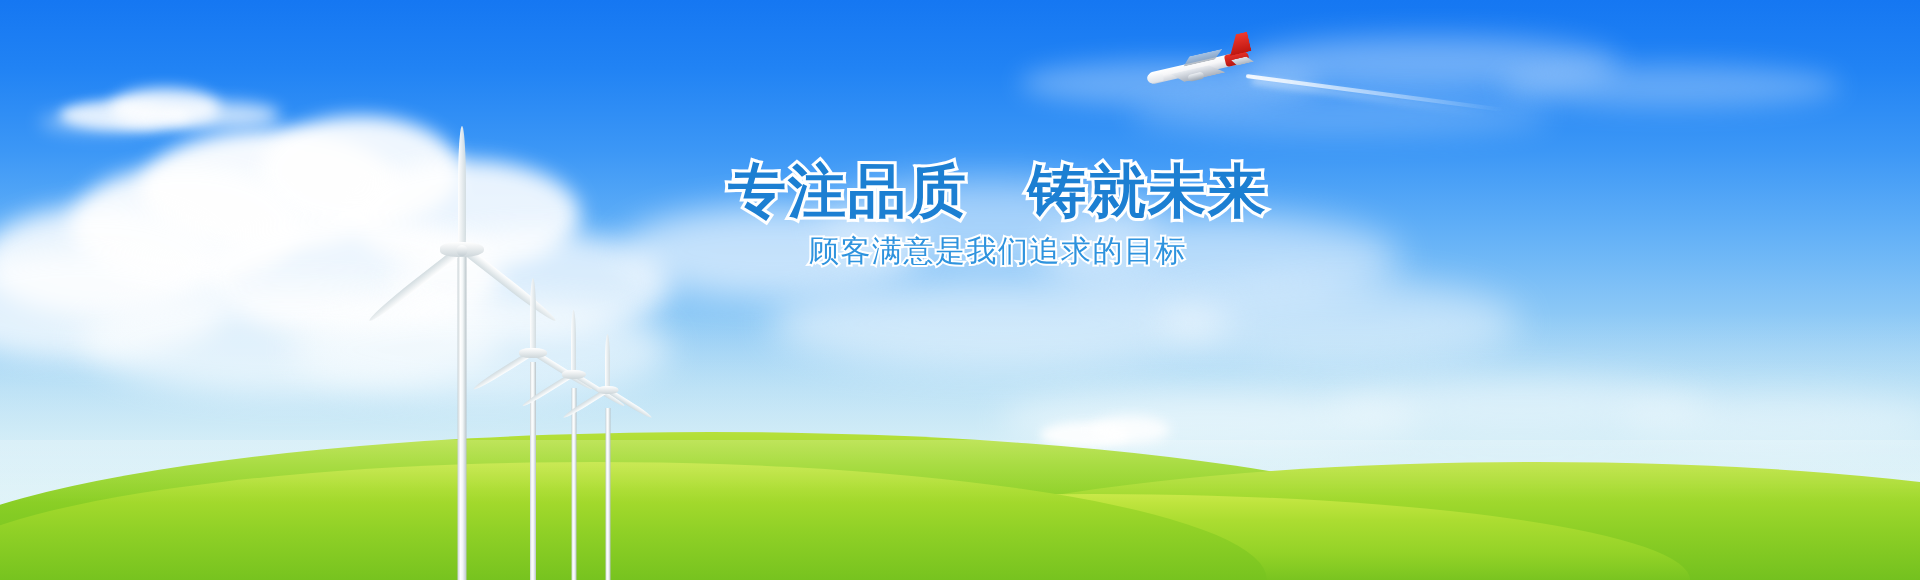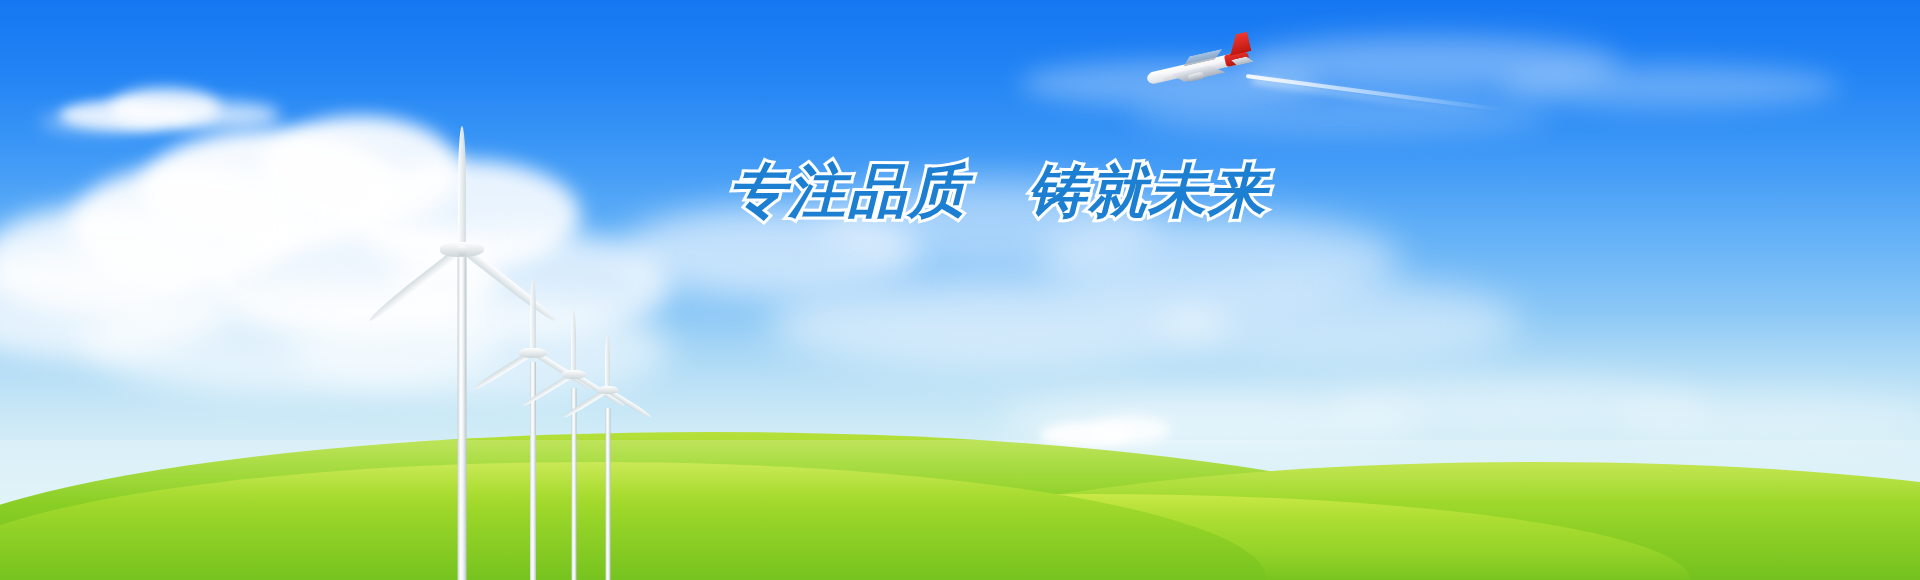--- a/index.html
+++ b/index.html
@@ -72,21 +72,21 @@
 
   
   .plane{position:absolute;}
   .contrail{
     position:absolute;
     background:linear-gradient(to right,rgba(255,255,255,.92),rgba(255,255,255,.0));
     border-radius:2px;filter:blur(.6px);
   }
 
   
-  .textblock{position:absolute;left:688px;top:160px;width:620px;text-align:center;font-style:italic;}
+  .textblock{position:absolute;left:688px;top:160px;width:620px;text-align:center;}
   .headline{
     font-size:58px;font-weight:bold;color:#1C7FD2;line-height:1.06;
     letter-spacing:2px;white-space:pre;
     -webkit-text-stroke:6px #ffffff;
     paint-order:stroke fill;
     text-shadow:0 2px 2px rgba(255,255,255,.9);
   }
   .subtitle{
     margin-top:12px;
     font-size:30px;font-weight:normal;color:#2E93DE;line-height:1.2;
@@ -231,15 +231,16 @@
     <div style="position:absolute;left:50%;top:54px;width:0;height:0;">
       <div class="blade" style="left:-2.5px;bottom:0;width:5px;height:56px;transform:rotate(0deg);"></div>
       <div class="blade" style="left:-2.5px;bottom:0;width:5px;height:52px;transform:rotate(122deg);"></div>
       <div class="blade" style="left:-2.5px;bottom:0;width:5px;height:52px;transform:rotate(-122deg);"></div>
     </div>
     <div class="nacelle" style="top:50px;width:21px;height:8px;"></div>
   </div>
 
   <div class="textblock">
     <div class="headline">专注品质　铸就未来</div>
+    <div class="subtitle">顾客满意是我们追求的目标</div>
   </div>
 
 </div>
 
 </body></html>

